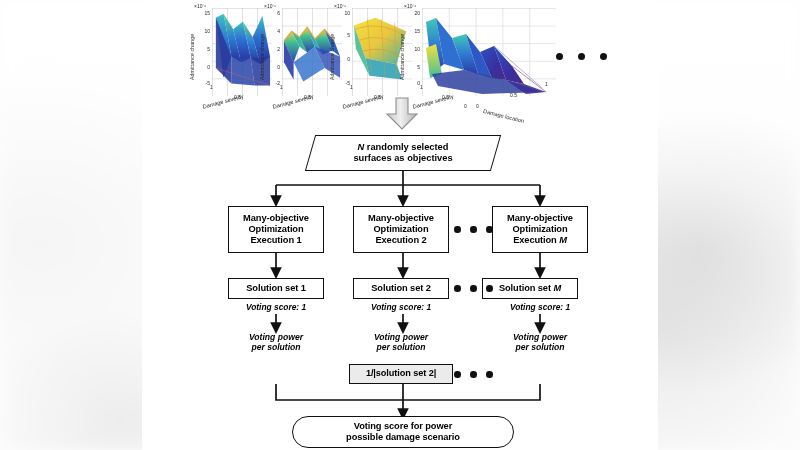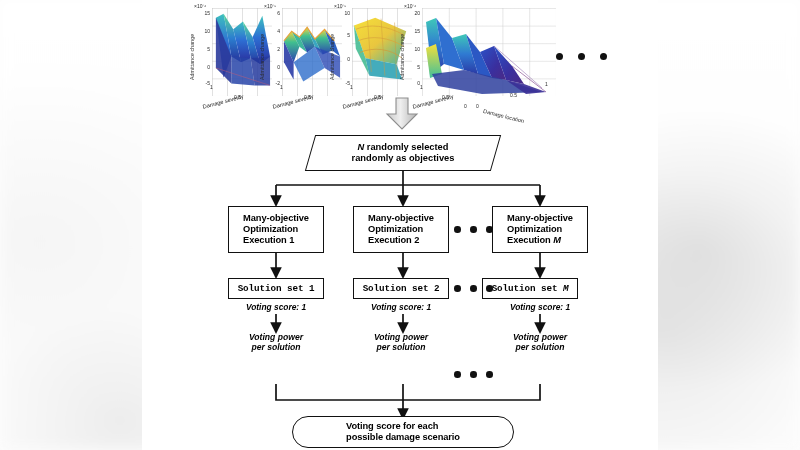--- a/index.html
+++ b/index.html
@@ -56,35 +56,35 @@
   .dots3 i:nth-child(1){left:0}
   .dots3 i:nth-child(2){left:22px}
   .dots3 i:nth-child(3){left:44px}
 
   
   .blockarrow{position:absolute;left:385px;top:97px;width:34px;height:33px;}
 
   
   .fc{position:absolute;left:142px;top:128px;width:516px;height:320px;}
   .node{position:absolute;box-sizing:border-box;border:1.6px solid #111;background:#fff;
-    display:flex;align-items:center;justify-content:center;text-align:left;
+    display:flex;align-items:center;justify-content:center;text-align:center;
     font-weight:bold;font-size:9.3px;line-height:11.2px;letter-spacing:-.1px;}
   .para{position:absolute;left:168px;top:7px;width:186px;height:36px;}
   .para .inner{position:absolute;inset:0;border:1.6px solid #111;background:#fff;
     transform:skewX(-16deg);}
   .para .txt{position:absolute;inset:0;display:flex;align-items:center;justify-content:center;
     text-align:center;font-weight:bold;font-size:9.3px;line-height:11.4px;}
   em{font-style:italic;}
 
   .exec{width:96px;height:47px;}
   .e1{left:86px;top:78px}
   .e2{left:211px;top:78px}
   .e3{left:350px;top:78px}
 
-  .sol{width:96px;height:21px;font-family:Liberation Mono, monospace;}
+  .sol{width:96px;height:21px;}
   .s1{left:86px;top:150px}
   .s2{left:211px;top:150px}
   .s3{left:340px;top:150px}
 
   .vs{position:absolute;width:96px;text-align:center;font-size:8.4px;font-weight:bold;
       font-style:italic;line-height:10px;}
   .vs1{left:86px;top:174px}
   .vs2{left:211px;top:174px}
   .vs3{left:350px;top:174px}
 
@@ -332,21 +332,21 @@
       <path d="M134,256 L134,272 L398,272 L398,256" stroke="#111" stroke-width="1.7" fill="none"></path>
       <path d="M261,256 L261,272" stroke="#111" stroke-width="1.7" fill="none"></path>
       <path d="M261,272 L261,286" stroke="#111" stroke-width="1.7" fill="none" marker-end="url(#ah)"></path>
     </svg>
 
     <div class="para">
       <div class="inner"></div>
       <div class="txt">
         <span>
           <em>N</em><span> randomly selected</span><br>
-          <span>randomly as objectives</span>
+          <span>surfaces as objectives</span>
         </span>
       </div>
     </div>
 
     <div class="node exec e1">
       <span>
         <span>Many-objective</span><br>
         <span>Optimization</span><br>
         <span>Execution </span><span>1</span>
       </span>
@@ -396,26 +396,29 @@
     </div>
     <div class="vp vp2">
       <span>Voting power</span><br>
       <span>per solution</span>
     </div>
     <div class="vp vp3">
       <span>Voting power</span><br>
       <span>per solution</span>
     </div>
 
+    <div class="node frac f2">
+      <span><span>1/|solution set </span><span>2</span><span>|</span></span>
+    </div>
     <div class="mid-dots md-c">
       <i></i>
         <i></i>
         <i></i>
     </div>
 
     <div class="node final">
       <span>
-        <span>Voting score for each</span><br>
+        <span>Voting score for power</span><br>
         <span>possible damage scenario</span>
       </span>
     </div>
   </div>
 </div>
 
 </body></html>

